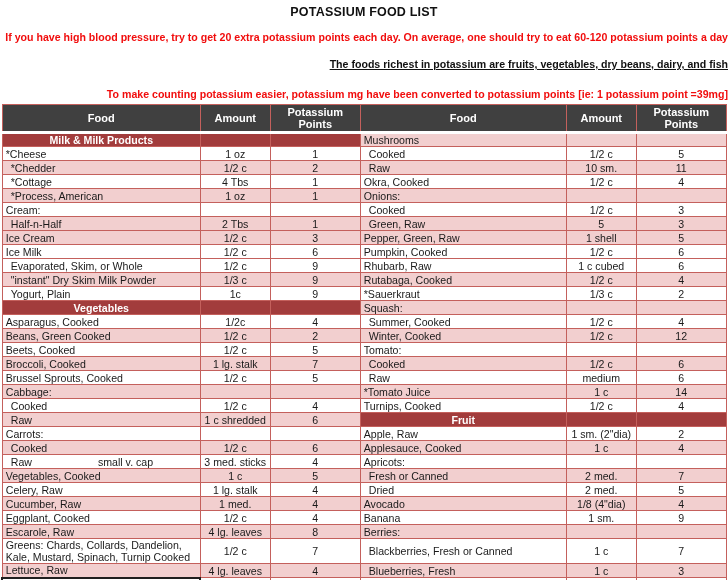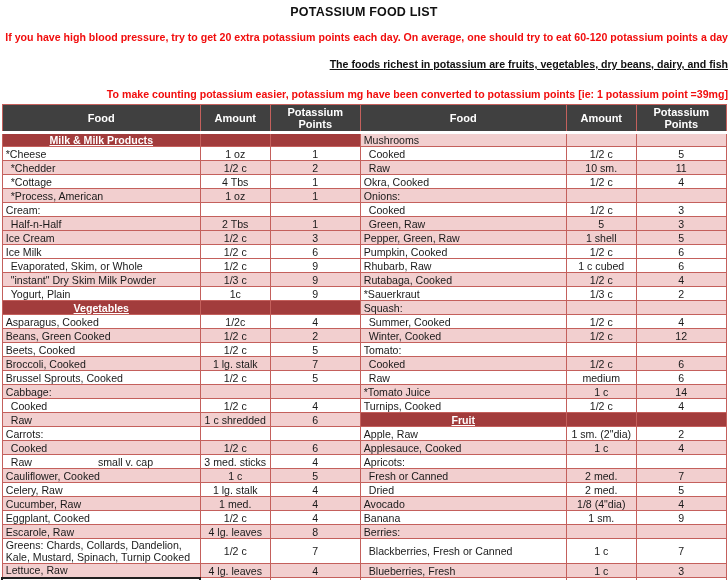--- a/index.html
+++ b/index.html
@@ -68,21 +68,20 @@
   tr.pink td { background: #f2cfcf; }
   tr.white td { background: #ffffff; }
   td.amt, td.pts { text-align: center; padding: 0 2px; }
   td.ind { padding-left: 8px; }
   td.section {
     background: #a23c3c !important;
     color: #ffffff;
     font-weight: bold;
     text-align: center;
     padding: 0 2px;
-    text-decoration: underline;
   }
   td.sec-empty { background: #a23c3c !important; }
   td.note {
     background: #ffffff !important;
     font-weight: bold;
     border: 2px solid #1f1f1f;
   }
   .extra-label { display: inline-block; margin-left: 66px; }
 </style>
 </head>
@@ -304,21 +303,21 @@
         </tr>
         <tr class="white">
           <td class="ind">Raw<span class="extra-label">small v. cap</span></td>
           <td class="amt">3 med. sticks</td>
           <td class="pts">4</td>
           <td>Apricots:</td>
           <td class="amt"></td>
           <td class="pts"></td>
         </tr>
         <tr class="pink">
-          <td>Cauliflower, Cooked</td>
+          <td>Vegetables, Cooked</td>
           <td class="amt">1 c</td>
           <td class="pts">5</td>
           <td class="ind">Fresh or Canned</td>
           <td class="amt">2 med.</td>
           <td class="pts">7</td>
         </tr>
         <tr class="white">
           <td>Celery, Raw</td>
           <td class="amt">1 lg. stalk</td>
           <td class="pts">4</td>

